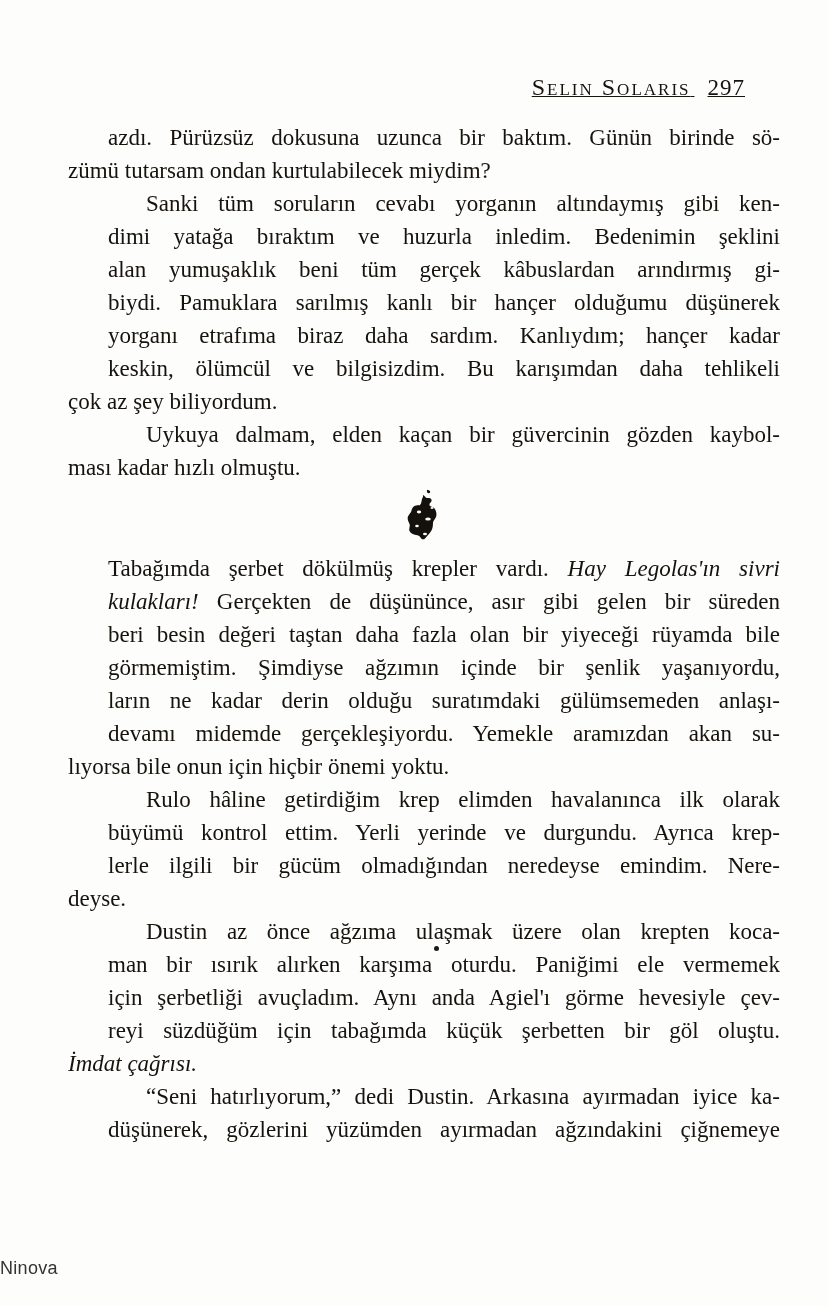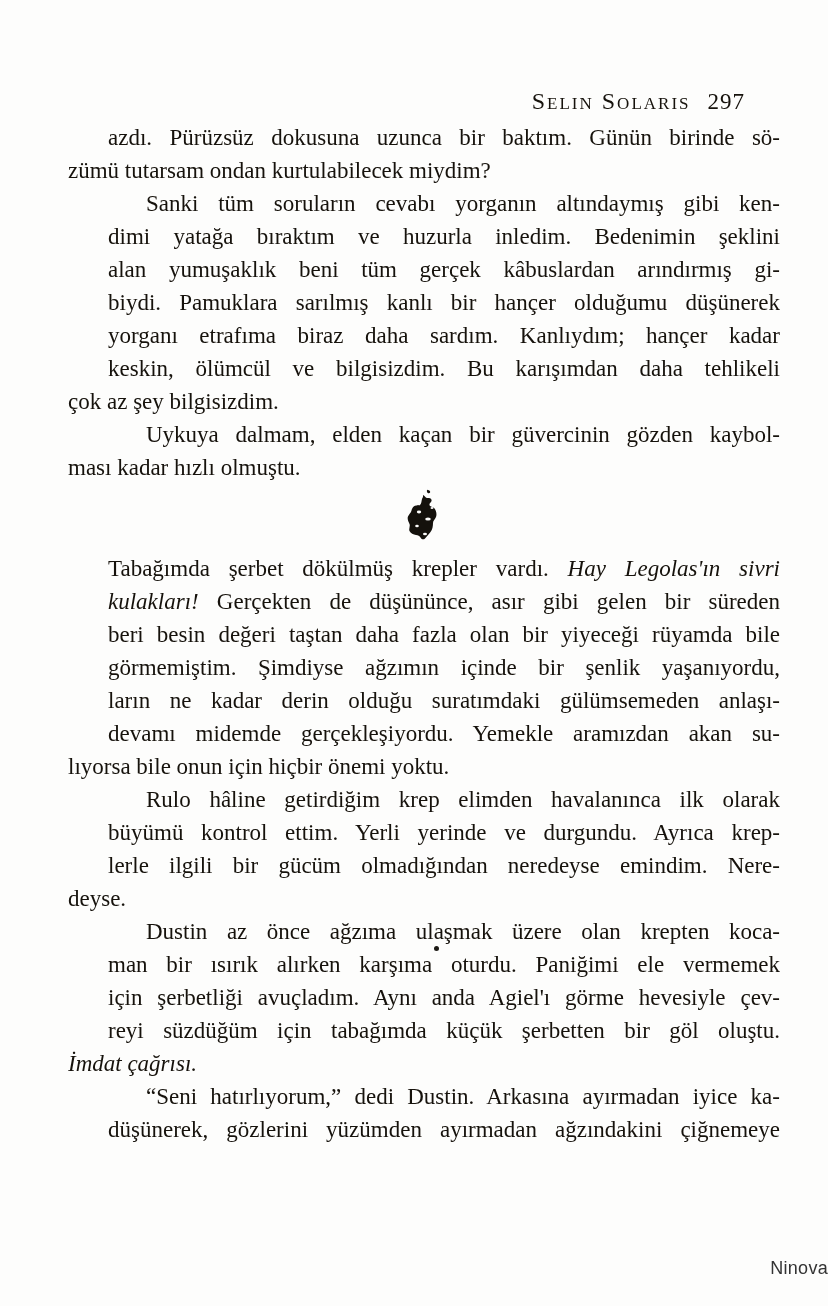--- a/index.html
+++ b/index.html
@@ -11,27 +11,28 @@
     position: relative;
     width: 828px;
     height: 1306px;
     background: #fdfdfc;
     color: #16120c;
     font-family: "Liberation Serif", "DejaVu Serif", serif;
     overflow: hidden;
   }
   .running-head {
     position: absolute;
-    top: 88px;
+    top: 74px;
     left: 68px;
     width: 712px;
     box-sizing: border-box;
     padding-right: 35px;
     text-align: right;
     white-space: nowrap;
+    text-decoration: underline;
   }
   .head-title {
     font-variant: small-caps;
     font-size: 24px;
     letter-spacing: 2px;
   }
   .head-num {
     font-size: 23px;
     margin-left: 13px;
     letter-spacing: 1px;
@@ -73,21 +74,21 @@
     width: 5px;
     height: 5px;
     border-radius: 50%;
     background: #1d1a15;
   }
   .watermark {
     position: absolute;
     top: 1258px;
     left: 0;
     width: 828px;
-    text-align: right;
+    text-align: left;
     font-family: "Liberation Sans", "DejaVu Sans", sans-serif;
     font-size: 18px;
     color: #333333;
     letter-spacing: 0.3px;
   }
 </style>
 </head>
 <body>
 
 <div class="page">
@@ -103,21 +104,21 @@
           <div class="line fill"><span>azdı. Pürüzsüz dokusuna uzunca bir baktım. Günün birinde sö-</span></div>
           <div class="line"><span>zümü tutarsam ondan kurtulabilecek miydim?</span></div>
         </div>
         <div>
           <div class="line fill indent"><span>Sanki tüm soruların cevabı yorganın altındaymış gibi ken-</span></div>
           <div class="line fill"><span>dimi yatağa bıraktım ve huzurla inledim. Bedenimin şeklini</span></div>
           <div class="line fill"><span>alan yumuşaklık beni tüm gerçek kâbuslardan arındırmış gi-</span></div>
           <div class="line fill"><span>biydi. Pamuklara sarılmış kanlı bir hançer olduğumu düşünerek</span></div>
           <div class="line fill"><span>yorganı etrafıma biraz daha sardım. Kanlıydım; hançer kadar</span></div>
           <div class="line fill"><span>keskin, ölümcül ve bilgisizdim. Bu karışımdan daha tehlikeli</span></div>
-          <div class="line"><span>çok az şey bilgisizdim.</span></div>
+          <div class="line"><span>çok az şey biliyordum.</span></div>
         </div>
         <div>
           <div class="line fill indent"><span>Uykuya dalmam, elden kaçan bir güvercinin gözden kaybol-</span></div>
           <div class="line"><span>ması kadar hızlı olmuştu.</span></div>
         </div>
       </div>
 
     <div class="ornament">
       <svg width="46" height="58" viewBox="0 0 46 58" aria-hidden="true">
         <g fill="#14110c">

